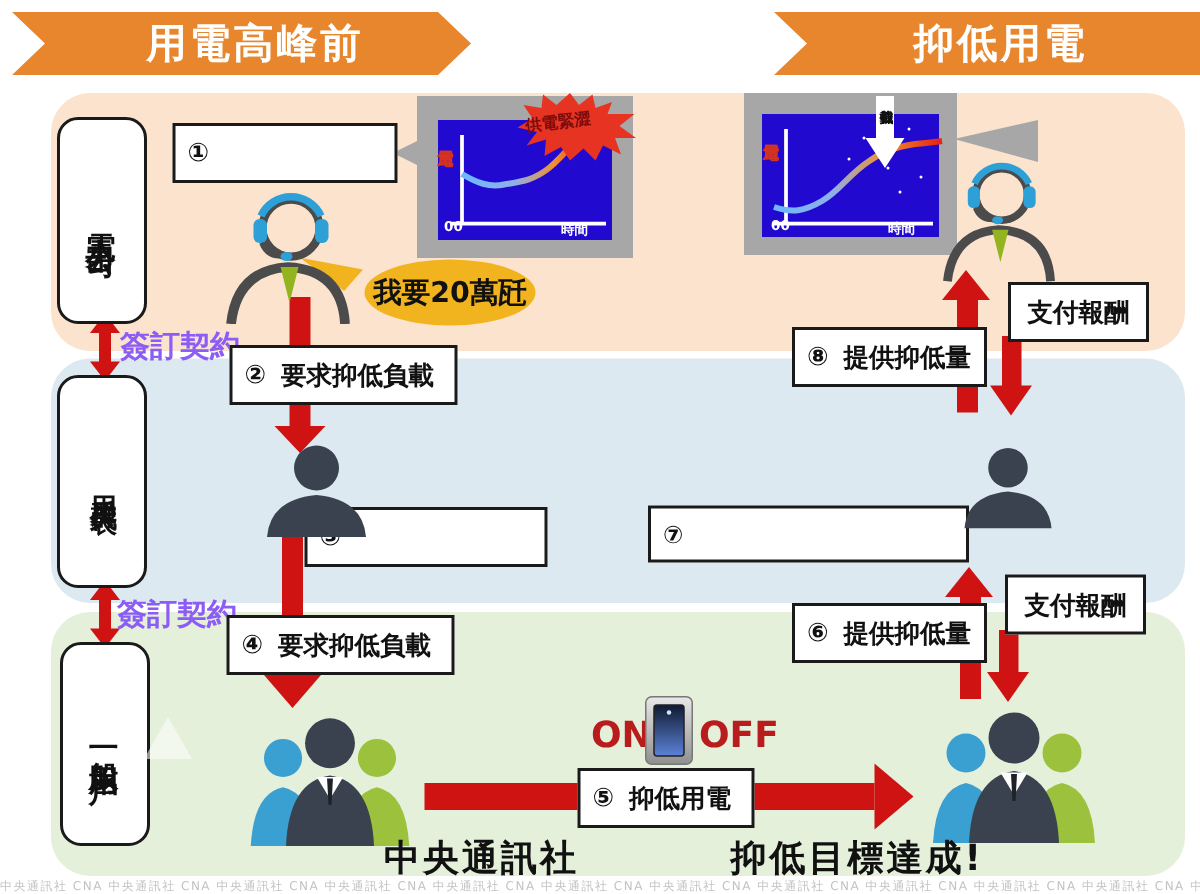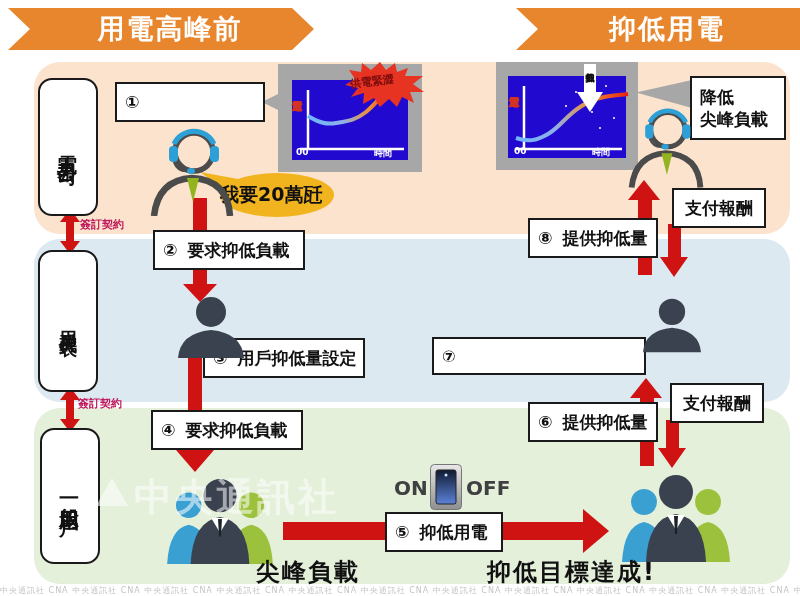--- a/index.html
+++ b/index.html
@@ -21,27 +21,27 @@
   .sbox{position:absolute;background:#fff;border:2px solid #1a1a1a;z-index:3;display:flex;align-items:center;
         font-weight:bold;color:#111;font-size:17px;padding:0 8px;box-sizing:border-box;white-space:nowrap;}
   .sbox .num{margin-right:10px;}
   
   .shaft{position:absolute;background:#cf1212;z-index:2;}
   .head{position:absolute;width:0;height:0;border-style:solid;z-index:2;}
   .hd-down{border-left-color:transparent!important;border-right-color:transparent!important;border-bottom:none!important;}
   .hd-up{border-left-color:transparent!important;border-right-color:transparent!important;border-top:none!important;}
   .hd-right{border-top-color:transparent!important;border-bottom-color:transparent!important;border-right:none!important;}
   
-  .contract{position:absolute;font-weight:bold;font-size:11px;color:#be185d;z-index:3;font-family:Liberation Serif, serif;}
+  .contract{position:absolute;font-weight:bold;font-size:20px;color:#8b5cf6;z-index:3;font-family:Liberation Serif, serif;}
   .vtext{position:absolute;writing-mode:vertical-rl;text-orientation:upright;font-weight:bold;z-index:4;line-height:1;}
   .chartlbl{position:absolute;color:#fff;font-size:9px;font-weight:bold;z-index:4;text-align:right;}
   .bigcap{position:absolute;font-weight:bold;font-size:24px;color:#111;z-index:3;letter-spacing:2px;}
-  .onoff{position:absolute;font-weight:bold;font-size:20px;color:#404040;z-index:3;}
-  .bubble{position:absolute;background:#f2b41e;border-radius:50%;display:flex;align-items:center;
-          font-weight:bold;font-size:19px;color:#111;z-index:3;white-space:nowrap;}
+  .onoff{position:absolute;font-weight:bold;font-size:24px;color:#b91c1c;z-index:3;}
+  .bubble{position:absolute;background:#f2b41e;border-radius:50%;display:flex;align-items:center;justify-content:center;
+          font-weight:bold;font-size:19px;color:#111;z-index:3;white-space:nowrap;margin-left:23px;}
   .ptr{position:absolute;background:#a7a7a7;z-index:2;}
   
   .wm{position:absolute;z-index:6;color:rgba(255,255,255,0.55);font-weight:bold;pointer-events:none;}
   .wm-tri{position:absolute;width:0;height:0;border-left:16px solid transparent;border-right:16px solid transparent;
           border-bottom:28px solid rgba(255,255,255,0.55);z-index:6;}
   .wm-sub{position:absolute;z-index:6;color:rgba(255,255,255,0.5);font-size:9px;letter-spacing:3px;font-weight:bold;}
   .bstrip{position:absolute;left:0;top:585px;width:800px;height:11px;overflow:hidden;z-index:6;
           font-size:8px;color:rgba(120,120,120,0.45);white-space:nowrap;letter-spacing:1px;}
 </style>
 </head>
@@ -147,35 +147,30 @@
   <div class="vtext" style="left:508px;top:88px;font-size:11px;color:#d43322;">用電量</div>
   <div class="chartlbl" style="left:514px;top:146px;">00</div>
   <div class="chartlbl" style="left:592px;top:146px;">時間</div>
 
   <svg class="abs" style="left:576px;top:64px;z-index:4;" width="28" height="50" viewBox="0 0 28 50">
     <polygon fill="#fff" points="8,0 20,0 20,28 27,28 14,48 1,28 8,28"></polygon>
   </svg>
   <div class="vtext" style="left:585px;top:66px;font-size:9px;color:#111;z-index:5;">抑低負載</div>
 
   <div class="ptr" style="left:636px;top:80px;width:56px;height:28px;clip-path:polygon(0 45%,100% 0,100% 100%);"></div>
-  <div class="sbox" style="left:690px;top:76px;width:96px;height:64px;flex-direction:column;align-items:flex-start;justify-content:center;line-height:1.3;">
-    <span>降低</span>
-    <span>尖峰負載</span>
-  </div>
 
   <div class="sbox" style="left:115px;top:82px;width:150px;height:40px;">
     <span class="num">①</span>
   </div>
   <div class="sbox" style="left:153px;top:230px;width:152px;height:40px;">
     <span class="num">②</span>
     <span>要求抑低負載</span>
   </div>
   <div class="sbox" style="left:203px;top:338px;width:162px;height:40px;">
     <span class="num">③</span>
-    <span>用戶抑低量設定</span>
   </div>
   <div class="sbox" style="left:151px;top:410px;width:152px;height:40px;">
     <span class="num">④</span>
     <span>要求抑低負載</span>
   </div>
   <div class="sbox" style="left:385px;top:512px;width:118px;height:40px;">
     <span class="num">⑤</span>
     <span>抑低用電</span>
   </div>
   <div class="sbox" style="left:528px;top:402px;width:130px;height:40px;">
@@ -265,20 +260,19 @@
         <stop offset="0%" stop-color="#101a30"></stop>
           <stop offset="100%" stop-color="#5b82d8"></stop>
       </linearGradient>
     </defs>
     <rect x="0.5" y="0.5" width="31" height="45" rx="4" fill="url(#swframe)" stroke="#777"></rect>
     <rect x="6" y="6" width="20" height="34" rx="2" fill="url(#swface)" stroke="#222"></rect>
     <circle cx="16" cy="11" r="1.5" fill="#cfe6ff"></circle>
   </svg>
   <div class="onoff" style="left:466px;top:476px;">OFF</div>
 
-  <div class="bigcap" style="left:256px;top:556px;">尖峰負載</div>
+  <div class="bigcap" style="left:256px;top:556px;">中央通訊社</div>
   <div class="bigcap" style="left:487px;top:556px;">抑低目標達成!</div>
 
   <div class="wm-tri" style="left:96px;top:478px;"></div>
-  <div class="wm" style="left:134px;top:472px;font-size:38px;letter-spacing:3px;">中央通訊社</div>
   <div class="bstrip">中央通訊社 CNA 中央通訊社 CNA 中央通訊社 CNA 中央通訊社 CNA 中央通訊社 CNA 中央通訊社 CNA 中央通訊社 CNA 中央通訊社 CNA 中央通訊社 CNA 中央通訊社 CNA 中央通訊社 CNA 中央通訊社 CNA</div>
 
 </div>
 
 </body></html>

